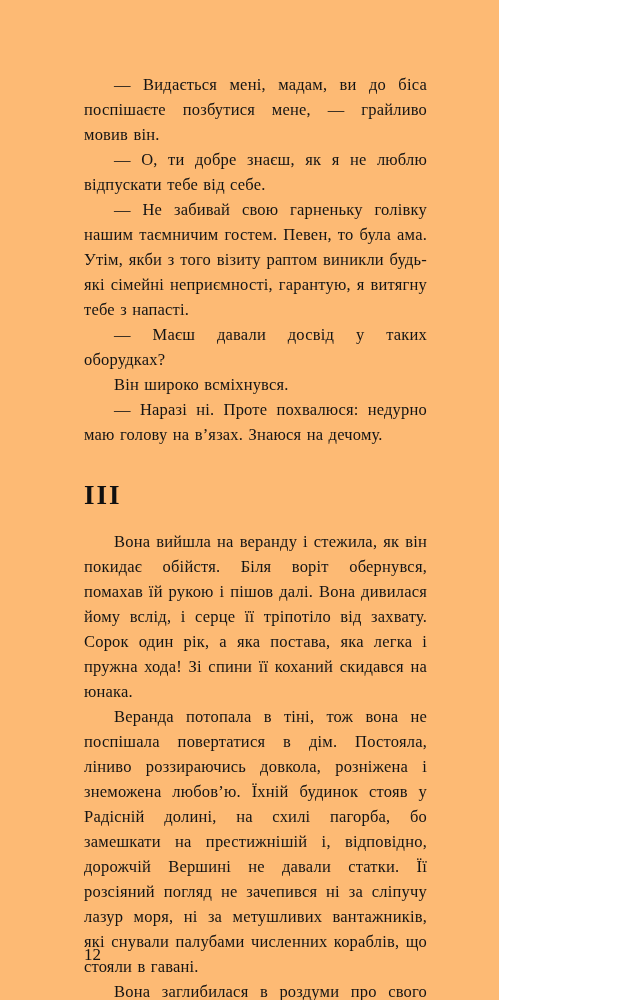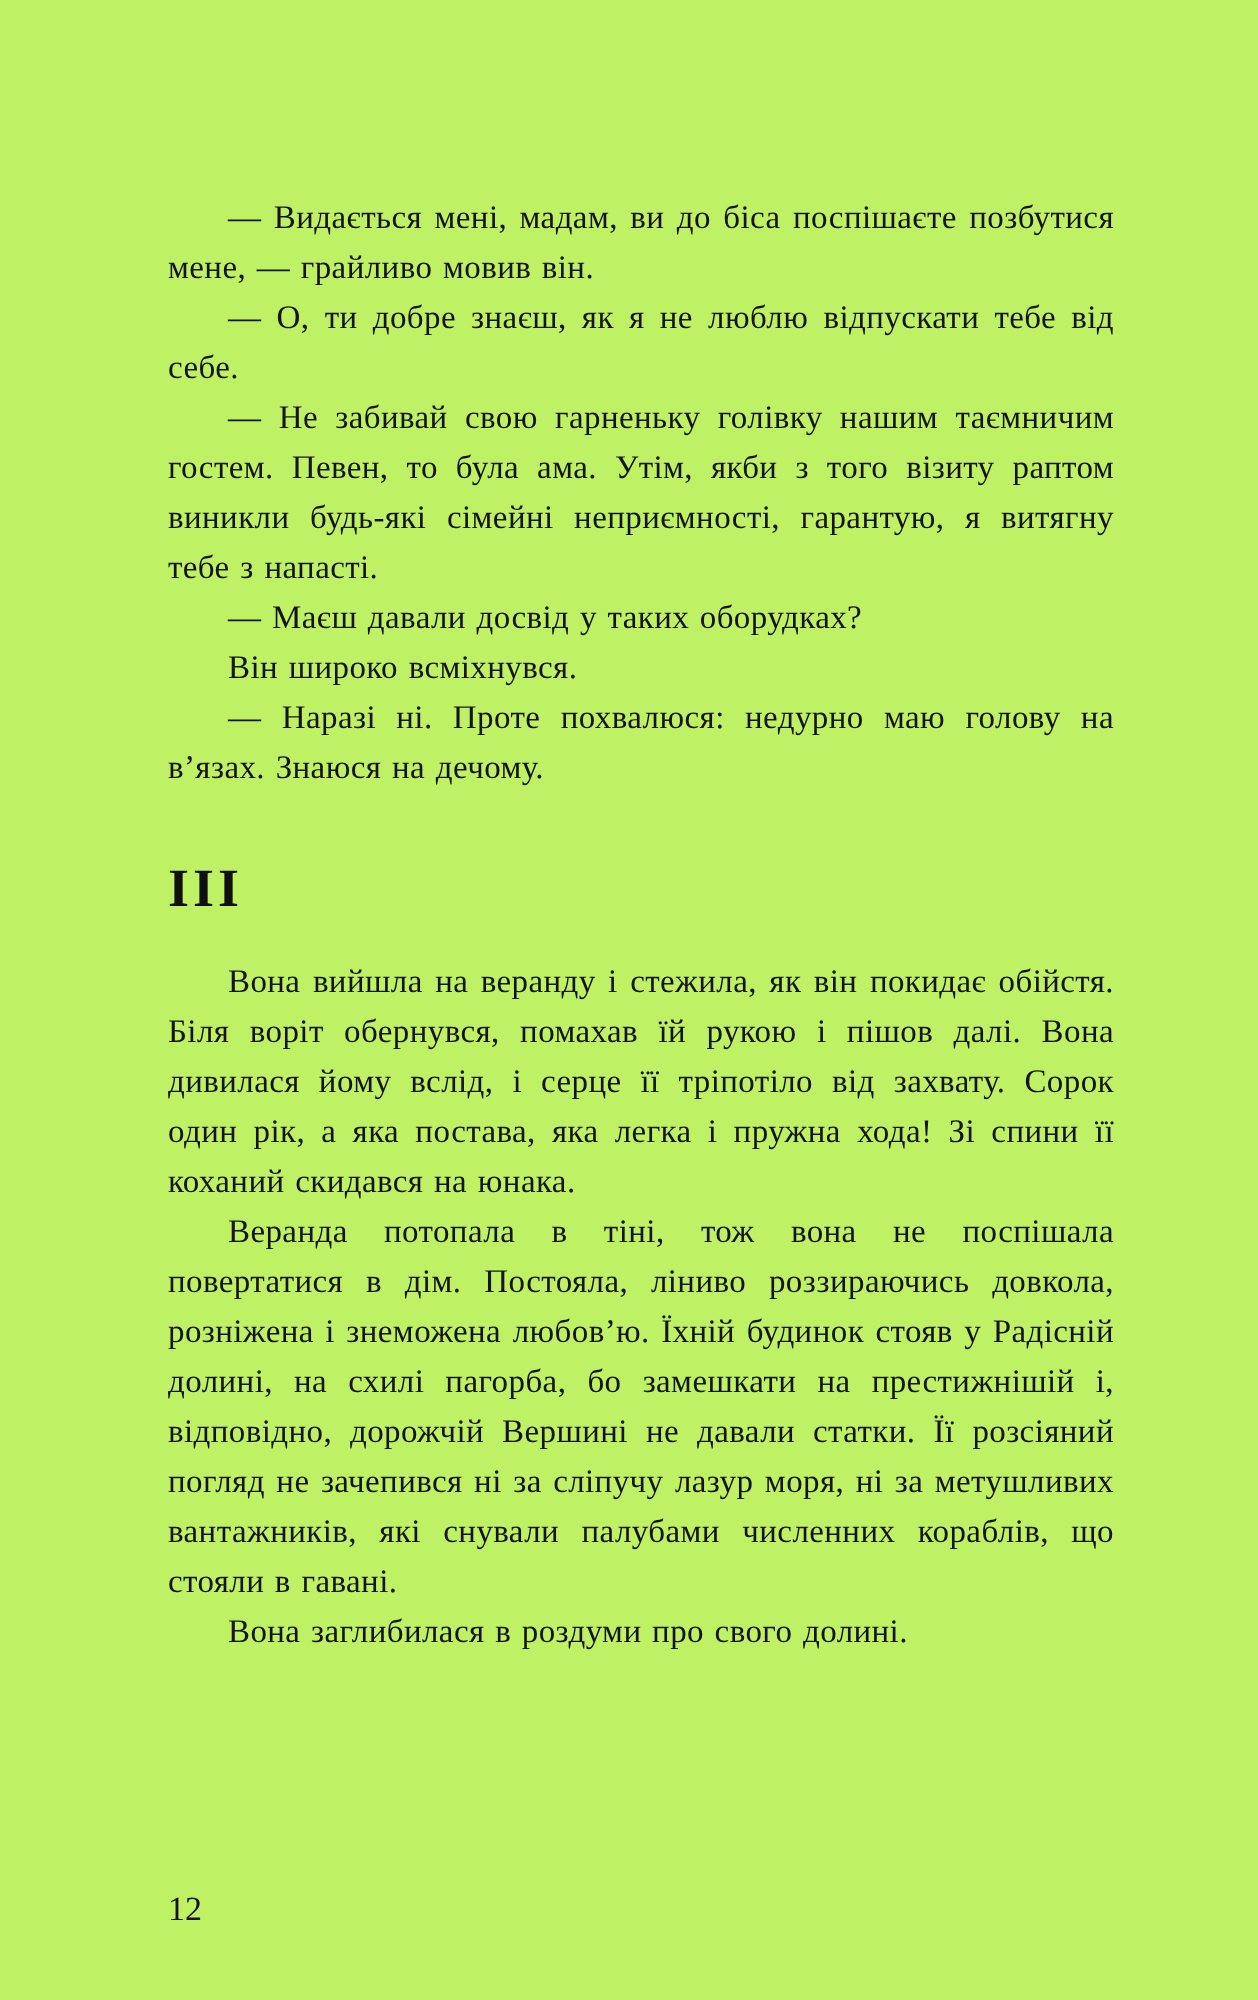--- a/index.html
+++ b/index.html
@@ -2,29 +2,29 @@
 <html lang="uk"><head>
 <meta charset="utf-8">
 <style>
   html, body {
     margin: 0;
     padding: 0;
     background: #ffffff;
   }
   .page {
     position: relative;
-    width: 629px;
+    width: 499px;
     height: 1000px;
     box-sizing: border-box;
-    background: #bef264;
+    background: #fdba74;
     color: #141414;
     font-family: "Liberation Serif", "DejaVu Serif", serif;
     font-size: 16.5px;
     line-height: 25px;
-    padding: 96px 72px 0 84px;
+    padding: 72px 72px 0 84px;
     overflow: hidden;
   }
   .text-block p {
     margin: 0;
     text-align: justify;
     text-indent: 30px;
     letter-spacing: 0.2px;
     word-spacing: 1px;
   }
   .chapter-heading {

